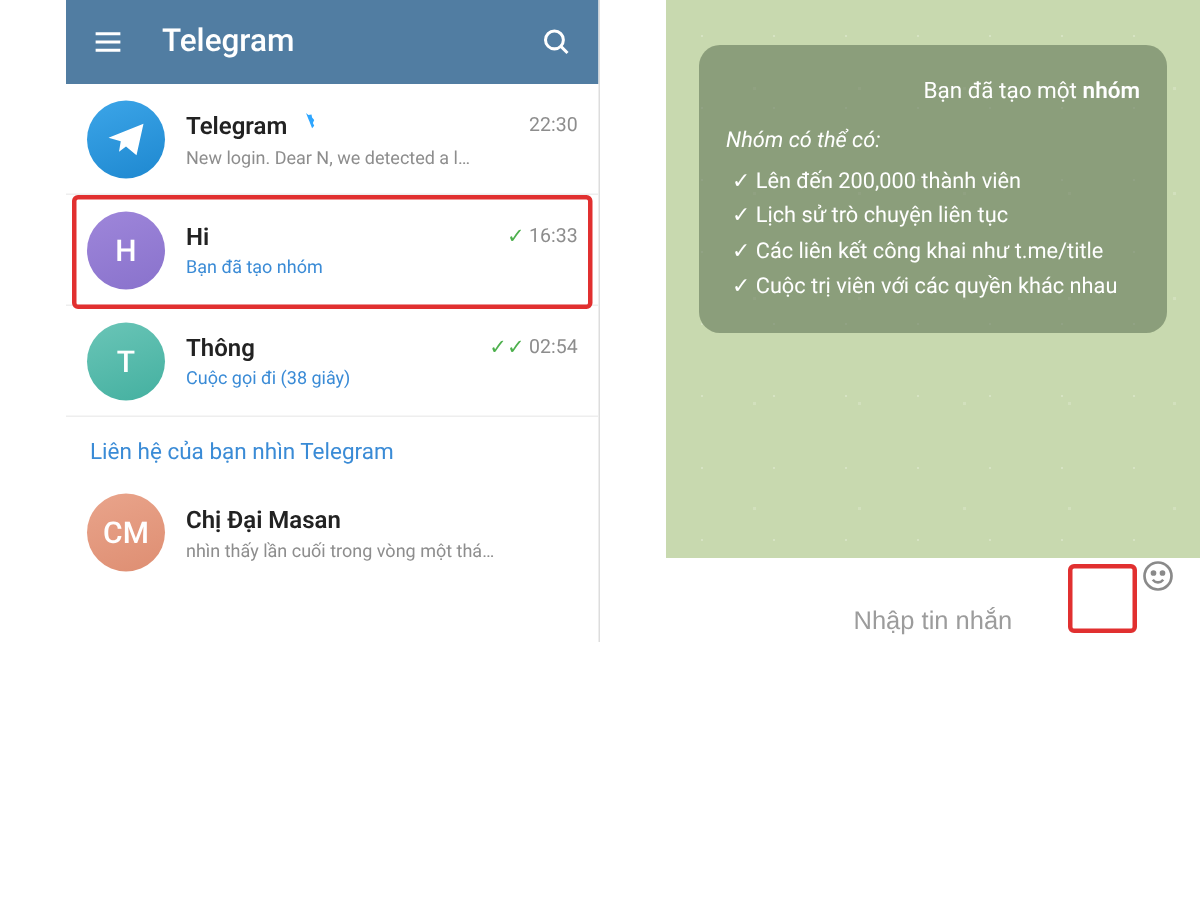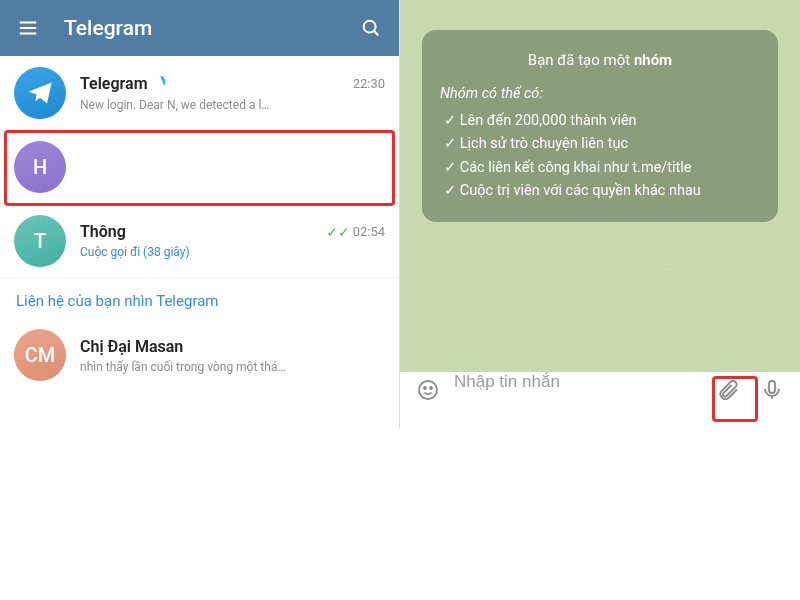--- a/index.html
+++ b/index.html
@@ -9,20 +9,21 @@
     width: 800px;
     height: 600px;
     overflow: hidden;
     display: flex;
   }
   .panel-left, .panel-right {
     width: 400px;
     height: 428px;
     position: relative;
     overflow: hidden;
+    margin-left: 44px;
   }
   .panel-left { border-right: 1px solid #ddd; }
   
   .tg-header {
     background: #517da2;
     height: 56px;
     display: flex;
     align-items: center;
     padding: 0 14px;
     color: #fff;
@@ -85,31 +86,32 @@
   }
   .chat-area { flex:1; padding: 30px 22px; }
   .info-card {
     background: rgba(90,110,80,0.55);
     color:#fff;
     border-radius: 14px;
     padding: 18px 18px 20px;
     font-size:14.5px;
     line-height:1.6;
   }
-  .info-card .info-title { text-align:center; margin-bottom:10px; font-size:15px;}
+  .info-card .info-title { text-align:right; margin-bottom:10px; font-size:15px;}
   .info-card .info-title .bold { font-weight:600; }
   .info-card ul { list-style:none; padding-left:4px; }
   .info-card li::before { content:"✓  "; }
   .input-bar {
     background:#fff;
     height:56px;
     display:flex;
-    align-items:flex-start;
+    align-items:flex-end;
     padding:0 10px;
     gap:8px;
+    flex-direction:column;
   }
   .icon-btn {
     width:36px; height:36px; display:flex; align-items:center; justify-content:center;
     color:#8a8a8a; font-size:22px; cursor:pointer;
   }
   .msg-input {
     flex:1; border:none; outline:none;
     font-size:17px; color:#555;
   }
   .msg-input::placeholder { color:#9c9c9c; }
@@ -154,20 +156,30 @@
           </span>
         </div>
         <div class="chat-time">22:30</div>
       </div>
       <div class="chat-preview grey">New login. Dear N, we detected a l…</div>
     </div>
   </div>
 
   <div class="chat-row divider">
     <div class="avatar purple">H</div>
+    <div class="chat-body">
+      <div class="chat-top">
+        <div class="chat-name">Hi</div>
+        <div class="chat-time">
+          <span class="check">✓</span>
+          <span>16:33</span>
+        </div>
+      </div>
+      <div class="chat-preview">Bạn đã tạo nhóm</div>
+    </div>
   </div>
 
   <div class="chat-row divider">
     <div class="avatar teal">T</div>
     <div class="chat-body">
       <div class="chat-top">
         <div class="chat-name">Thông</div>
         <div class="chat-time">
           <span class="check">✓✓</span>
           <span>02:54</span>

